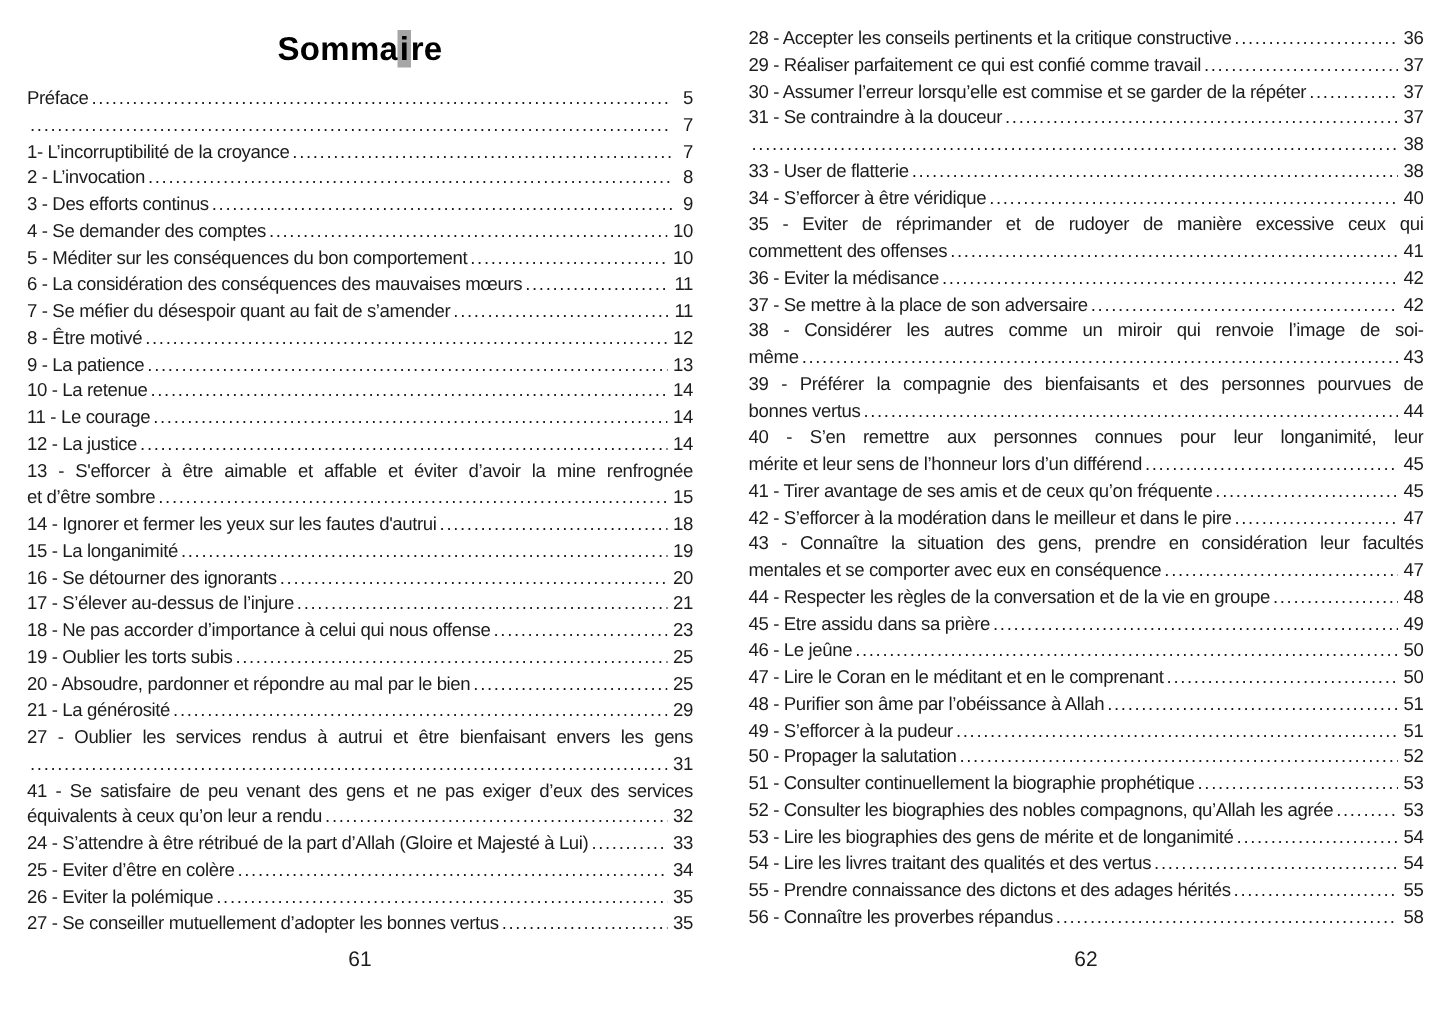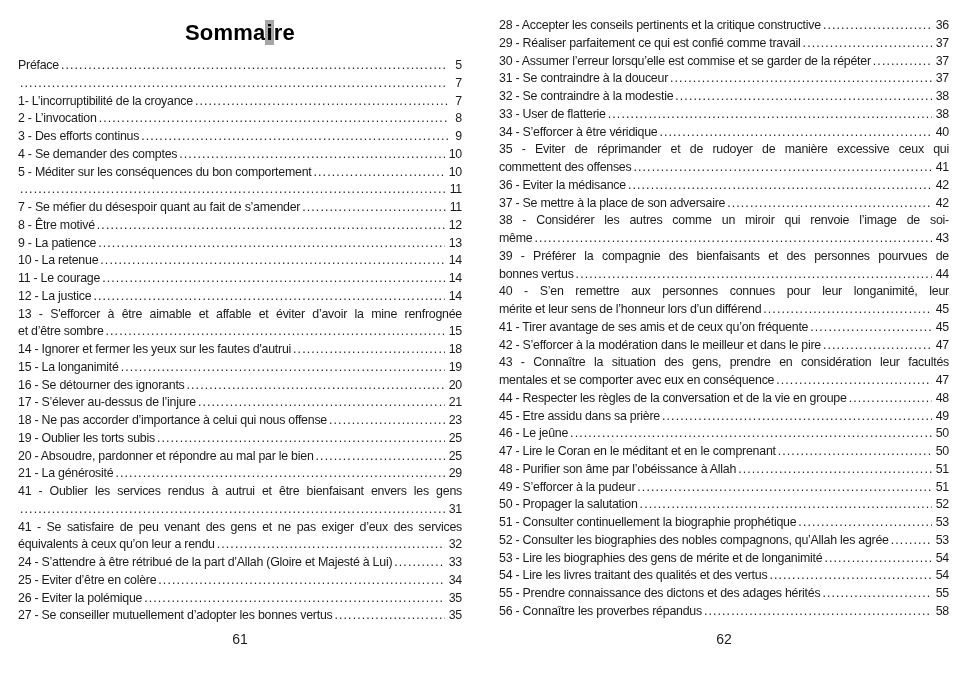--- a/index.html
+++ b/index.html
@@ -98,20 +98,21 @@
           <span class="toc-text">4 - Se demander des comptes</span>
           <span class="dots"></span>
           <span class="pg">10</span>
         </div>
         <div class="toc-line leader">
           <span class="toc-text">5 - Méditer sur les conséquences du bon comportement</span>
           <span class="dots"></span>
           <span class="pg">10</span>
         </div>
         <div class="toc-line leader">
+          <span class="toc-text">6 - La considération des conséquences des mauvaises mœurs</span>
           <span class="dots"></span>
           <span class="pg">11</span>
         </div>
         <div class="toc-line leader">
           <span class="toc-text">7 - Se méfier du désespoir quant au fait de s’amender</span>
           <span class="dots"></span>
           <span class="pg">11</span>
         </div>
         <div class="toc-line leader">
           <span class="toc-text">8 -  Être motivé</span>
@@ -177,21 +178,21 @@
         <div class="toc-line leader">
           <span class="toc-text">20 - Absoudre, pardonner et répondre au mal  par le bien</span>
           <span class="dots"></span>
           <span class="pg">25</span>
         </div>
         <div class="toc-line leader">
           <span class="toc-text">21 - La générosité</span>
           <span class="dots"></span>
           <span class="pg">29</span>
         </div>
-        <div class="toc-line wrap">41 - Oublier les services rendus à autrui et être bienfaisant envers les gens</div>
+        <div class="toc-line wrap">27 - Oublier les services rendus à autrui et être bienfaisant envers les gens</div>
         <div class="toc-line leader">
           <span class="toc-text"></span>
           <span class="dots"></span>
           <span class="pg">31</span>
         </div>
         <div class="toc-line wrap">41 - Se satisfaire de peu venant des gens et ne pas exiger d’eux des services</div>
         <div class="toc-line leader">
           <span class="toc-text">équivalents à ceux qu’on leur a rendu</span>
           <span class="dots"></span>
           <span class="pg">32</span>
@@ -235,21 +236,20 @@
           <span class="toc-text">30 - Assumer l’erreur lorsqu’elle est commise et se garder de la répéter</span>
           <span class="dots"></span>
           <span class="pg">37</span>
         </div>
         <div class="toc-line leader">
           <span class="toc-text">31 - Se contraindre à la douceur</span>
           <span class="dots"></span>
           <span class="pg">37</span>
         </div>
         <div class="toc-line leader">
-          <span class="toc-text">32 - Se contraindre à la modestie</span>
           <span class="dots"></span>
           <span class="pg">38</span>
         </div>
         <div class="toc-line leader">
           <span class="toc-text">33 - User de flatterie</span>
           <span class="dots"></span>
           <span class="pg">38</span>
         </div>
         <div class="toc-line leader">
           <span class="toc-text">34 - S’efforcer à être véridique</span>

